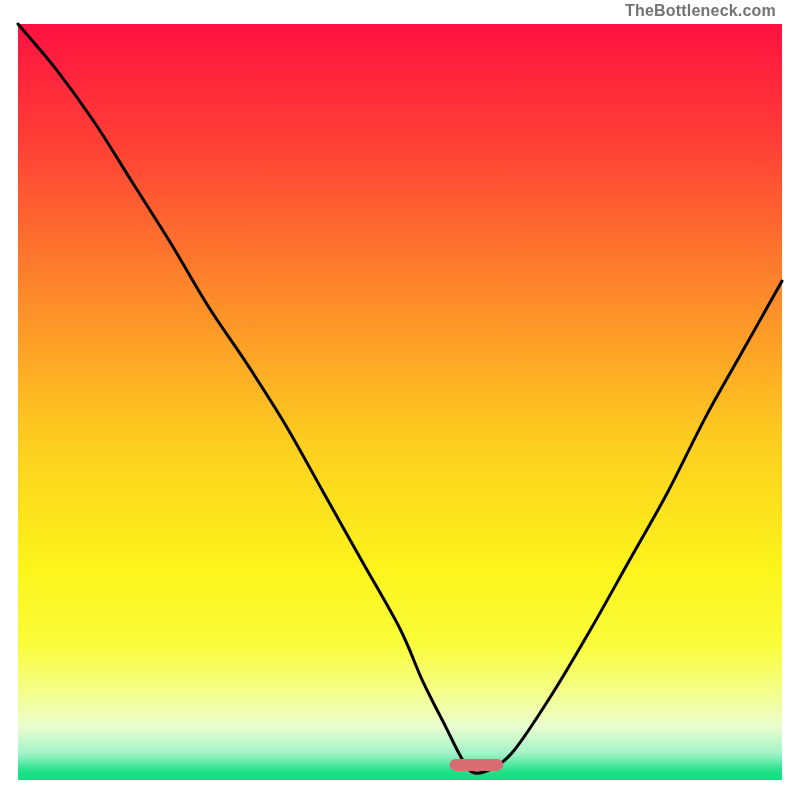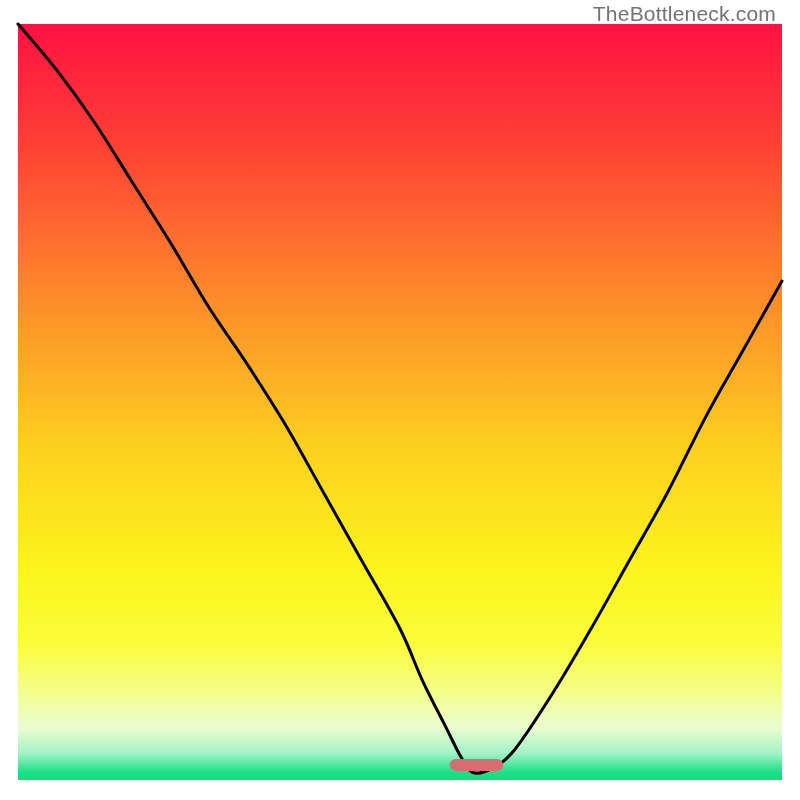--- a/index.html
+++ b/index.html
@@ -13,22 +13,22 @@
   }
   .page {
     position: relative;
     width: 800px;
     height: 800px;
   }
   .watermark {
     position: absolute;
     top: 2px;
     right: 24px;
-    font-size: 21px;
-    font-weight: 400;
+    font-size: 16px;
+    font-weight: 700;
     color: #737373;
     letter-spacing: 0.2px;
   }
   svg.chart {
     position: absolute;
     left: 0;
     top: 0;
   }
 </style>
 </head>

